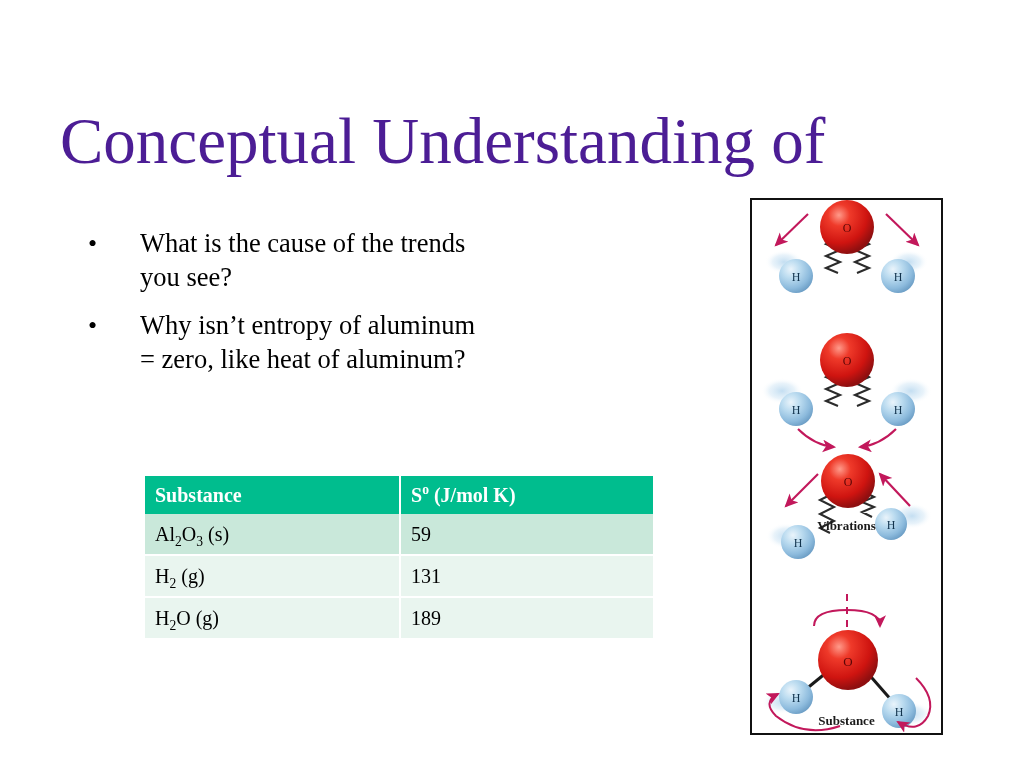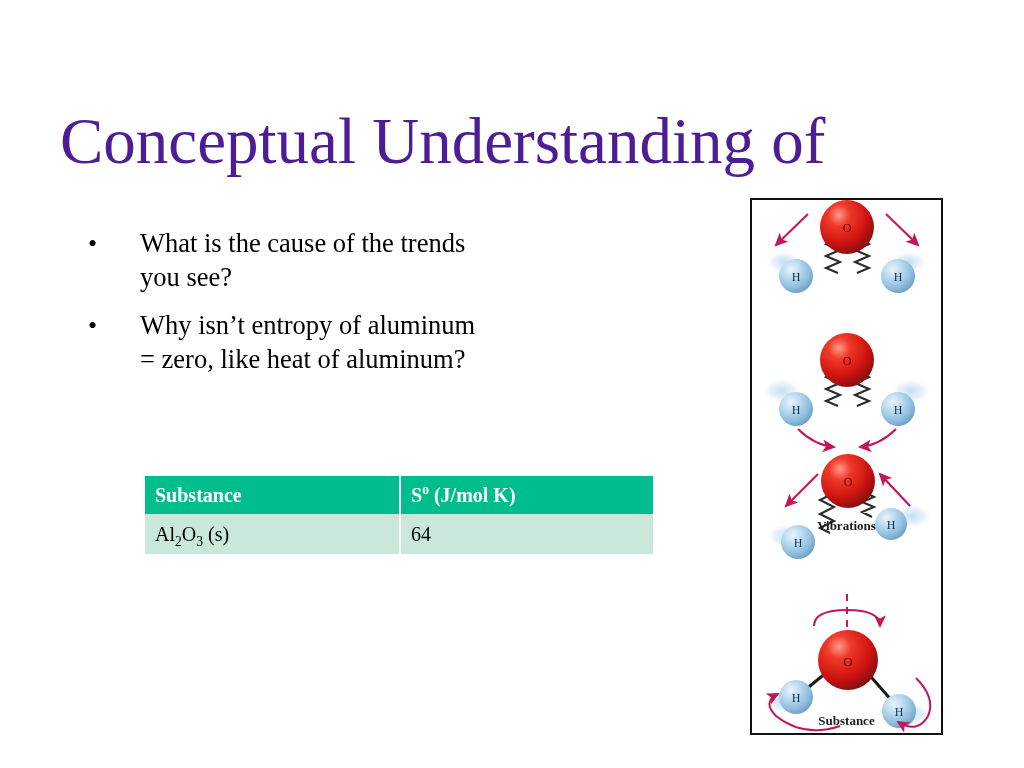--- a/index.html
+++ b/index.html
@@ -139,21 +139,29 @@
 <table id="data-table">
   <thead>
     <tr>
       <th class="col-sub">Substance</th>
       <th class="col-val"><span>S</span><sup>o</sup><span> (J/mol K)</span></th>
     </tr>
   </thead>
   <tbody>
     <tr class="row-odd">
       <td class="col-sub">Al<sub>2</sub>O<sub>3</sub> (s)</td>
-      <td class="col-val">64</td>
+      <td class="col-val">59</td>
+    </tr>
+    <tr class="row-even">
+      <td class="col-sub">H<sub>2</sub> (g)</td>
+      <td class="col-val">131</td>
+    </tr>
+    <tr class="row-even">
+      <td class="col-sub">H<sub>2</sub>O (g)</td>
+      <td class="col-val">189</td>
     </tr>
   </tbody>
 </table>
 
 <div id="figure-panel">
 
   <svg width="189" height="533" viewBox="0 0 189 533" xmlns="http://www.w3.org/2000/svg">
     <defs>
       <radialGradient id="oGrad" cx="35%" cy="28%" r="72%">
         <stop offset="0%" stop-color="#ff9a8a"></stop>

